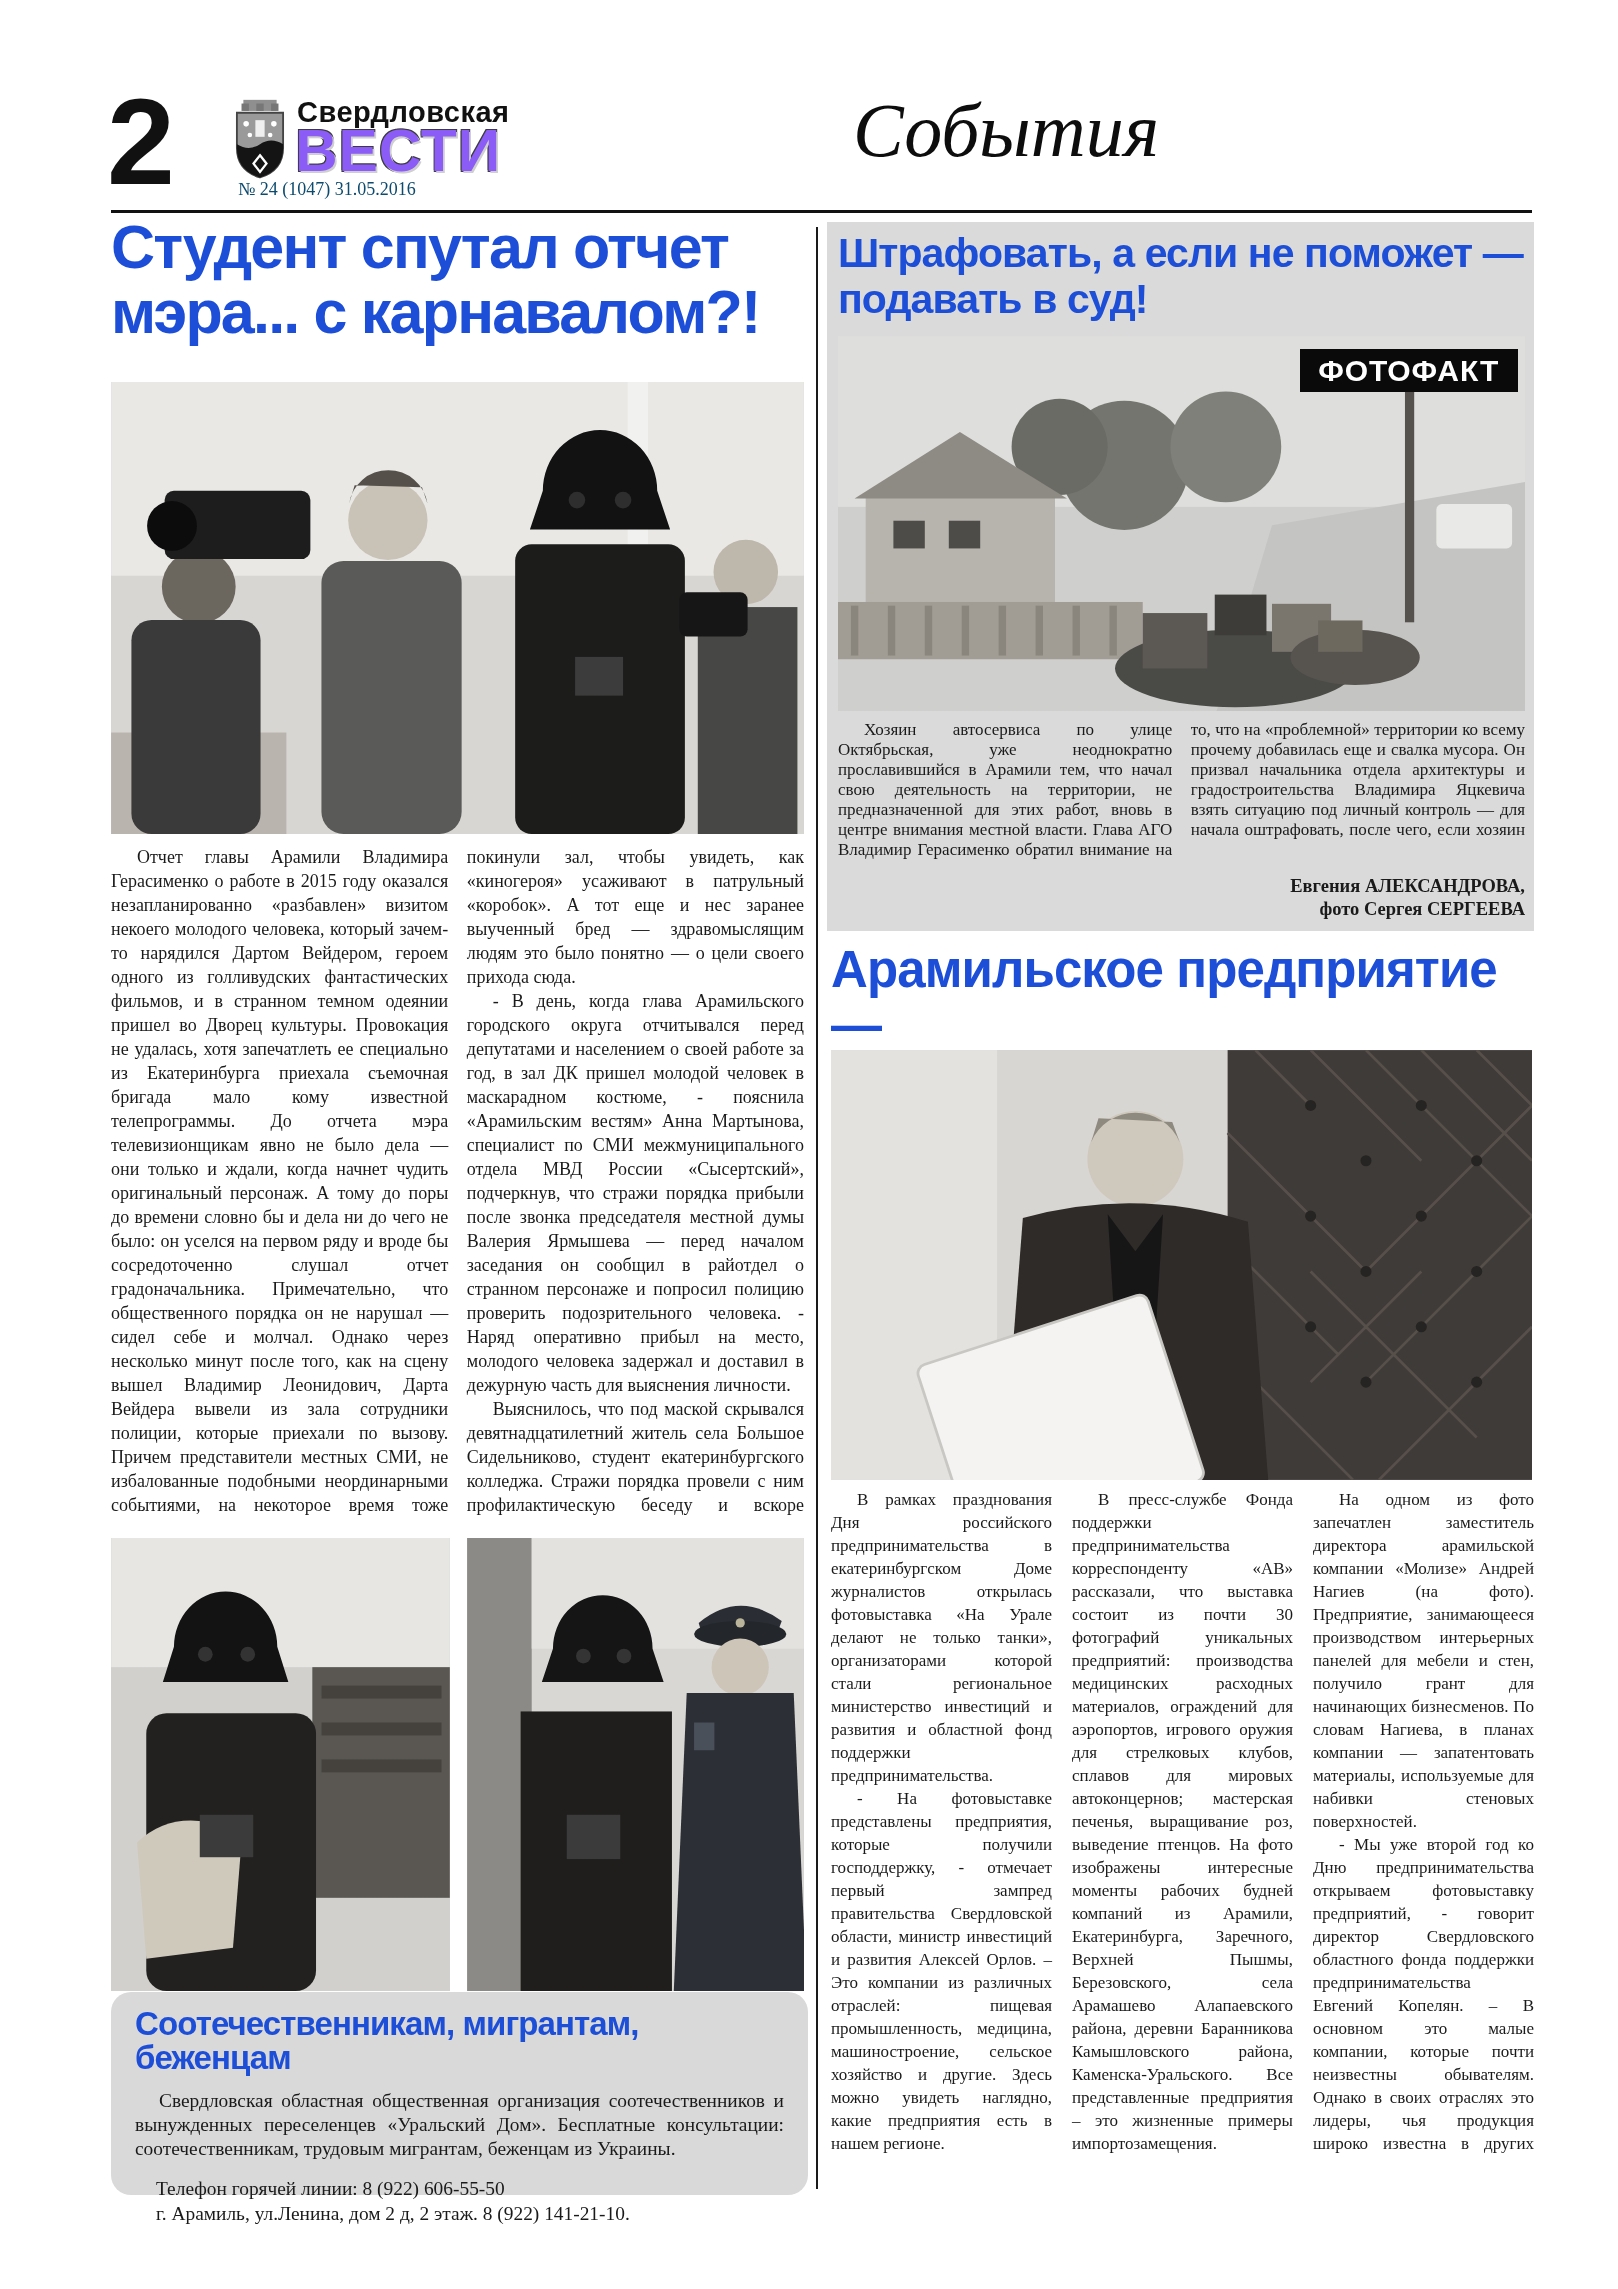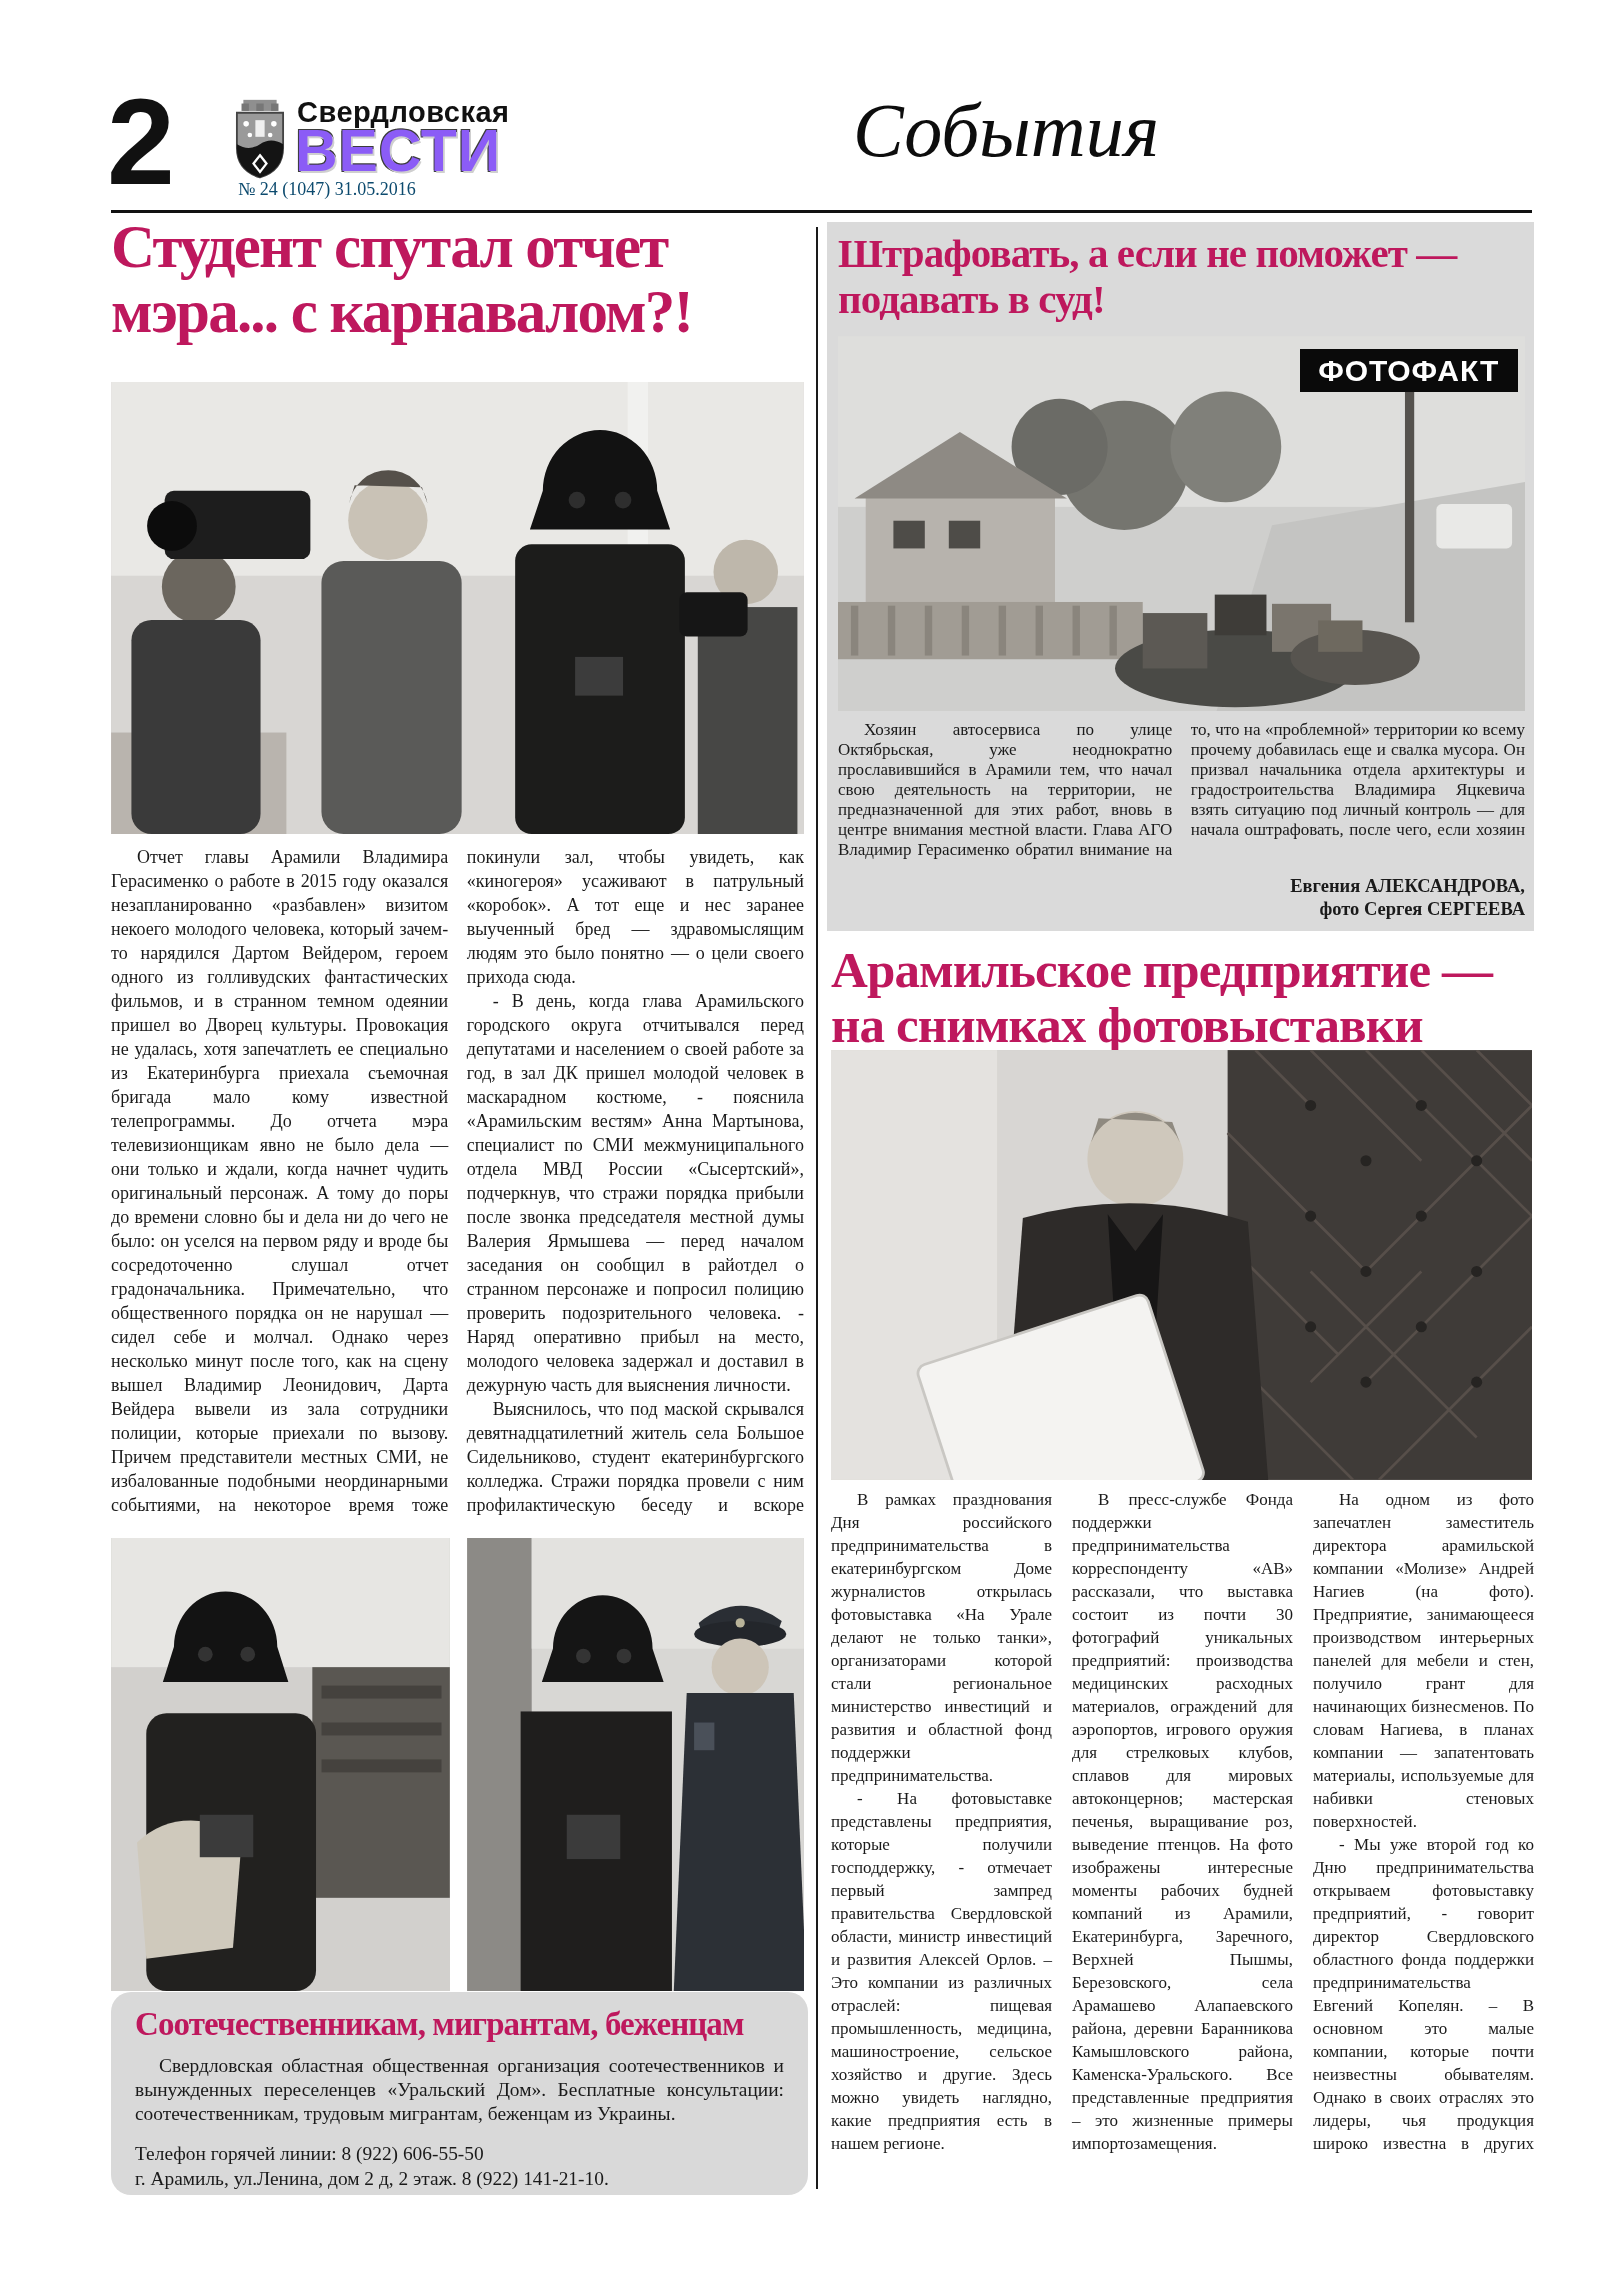--- a/index.html
+++ b/index.html
@@ -15,21 +15,21 @@
   .mast2{left:295px;top:122px;font-family:"Liberation Sans",sans-serif;font-weight:900;
          font-size:59px;line-height:1;color:#8b5cf6;letter-spacing:0.9px;
          text-shadow:1.8px 1.8px 0 #cfcfcf,-0.9px -0.9px 0 #3c3c3c,0.9px -0.9px 0 #3c3c3c,-0.9px 0.9px 0 #3c3c3c;}
   .issue{left:238px;top:179px;font-size:18px;color:#0c4a6e;}
   .section{left:812px;top:92px;width:388px;text-align:center;font-style:italic;
            font-size:76px;line-height:1;color:#0d0d0d;}
   .hrule{left:111px;top:210px;width:1421px;height:2.8px;background:#111;}
   .vrule{left:816px;top:227px;width:1.8px;height:1962px;background:#1a1a1a;}
 
   
-  .headline{font-family:Liberation Serif, serif;font-weight:700;color:#be185d;
+  .headline{font-family:Liberation Sans, sans-serif;font-weight:700;color:#1d4ed8;
             white-space:pre-line;}
   .hl-left{left:111px;top:215px;width:701px;font-size:61px;line-height:1.06;letter-spacing:-1.8px;}
   .hl-fine{left:838px;top:231px;width:687px;font-size:41px;line-height:1.12;letter-spacing:-0.9px;}
   .hl-expo{left:831px;top:943px;width:703px;font-size:51px;line-height:1.07;letter-spacing:-0.9px;}
   .hl-notice{font-size:33px;letter-spacing:-0.9px;line-height:1.05;}
 
   
   .bodytext p{margin:0;text-indent:26px;text-align:justify;}
   .left-body{left:111px;top:845px;width:693px;height:689px;column-count:2;column-gap:18.5px;
              column-fill:auto;font-size:18px;line-height:24px;overflow:hidden;}
@@ -38,21 +38,21 @@
   .expo-body{left:831px;top:1488px;width:703px;height:705px;column-count:3;column-gap:20px;
              column-fill:auto;font-size:17px;line-height:23px;overflow:hidden;}
   .byline{font-weight:700;text-align:right;white-space:pre-line;break-inside:avoid;}
   .fine-byline{left:838px;top:875px;width:687px;font-size:18.5px;line-height:23px;}
 
   
   .graybox{left:827px;top:222px;width:707px;height:709px;background:#dadada;}
   .notice{left:111px;top:1992px;width:697px;height:203px;background:#d9d9d9;border-radius:20px;
           box-sizing:border-box;padding:14.8px 24px 0 24px;}
   .notice-body{margin-top:13px;font-size:19.4px;line-height:24px;text-align:justify;text-indent:24px;}
-  .notice-phones{margin-top:14.8px;font-size:19.4px;line-height:25px;white-space:pre-line;}
+  .notice-phones{margin-top:14.8px;font-size:19.4px;line-height:25px;white-space:pre-line;margin-left:21px;}
 
   
   .photo{overflow:hidden;background:#cfcfcd;}
   .photo svg{display:block;}
   .ph-main{left:111px;top:382px;width:693px;height:452px;}
   .ph-fact{left:838px;top:336px;width:687px;height:375px;}
   .ph-expo{left:831px;top:1050px;width:701px;height:430px;}
   .ph-b1{left:111px;top:1538px;width:339px;height:453px;}
   .ph-b2{left:467px;top:1538px;width:337px;height:453px;}
   .factlabel{position:absolute;top:13px;right:7.4px;background:#0a0a0a;color:#ffffff;

